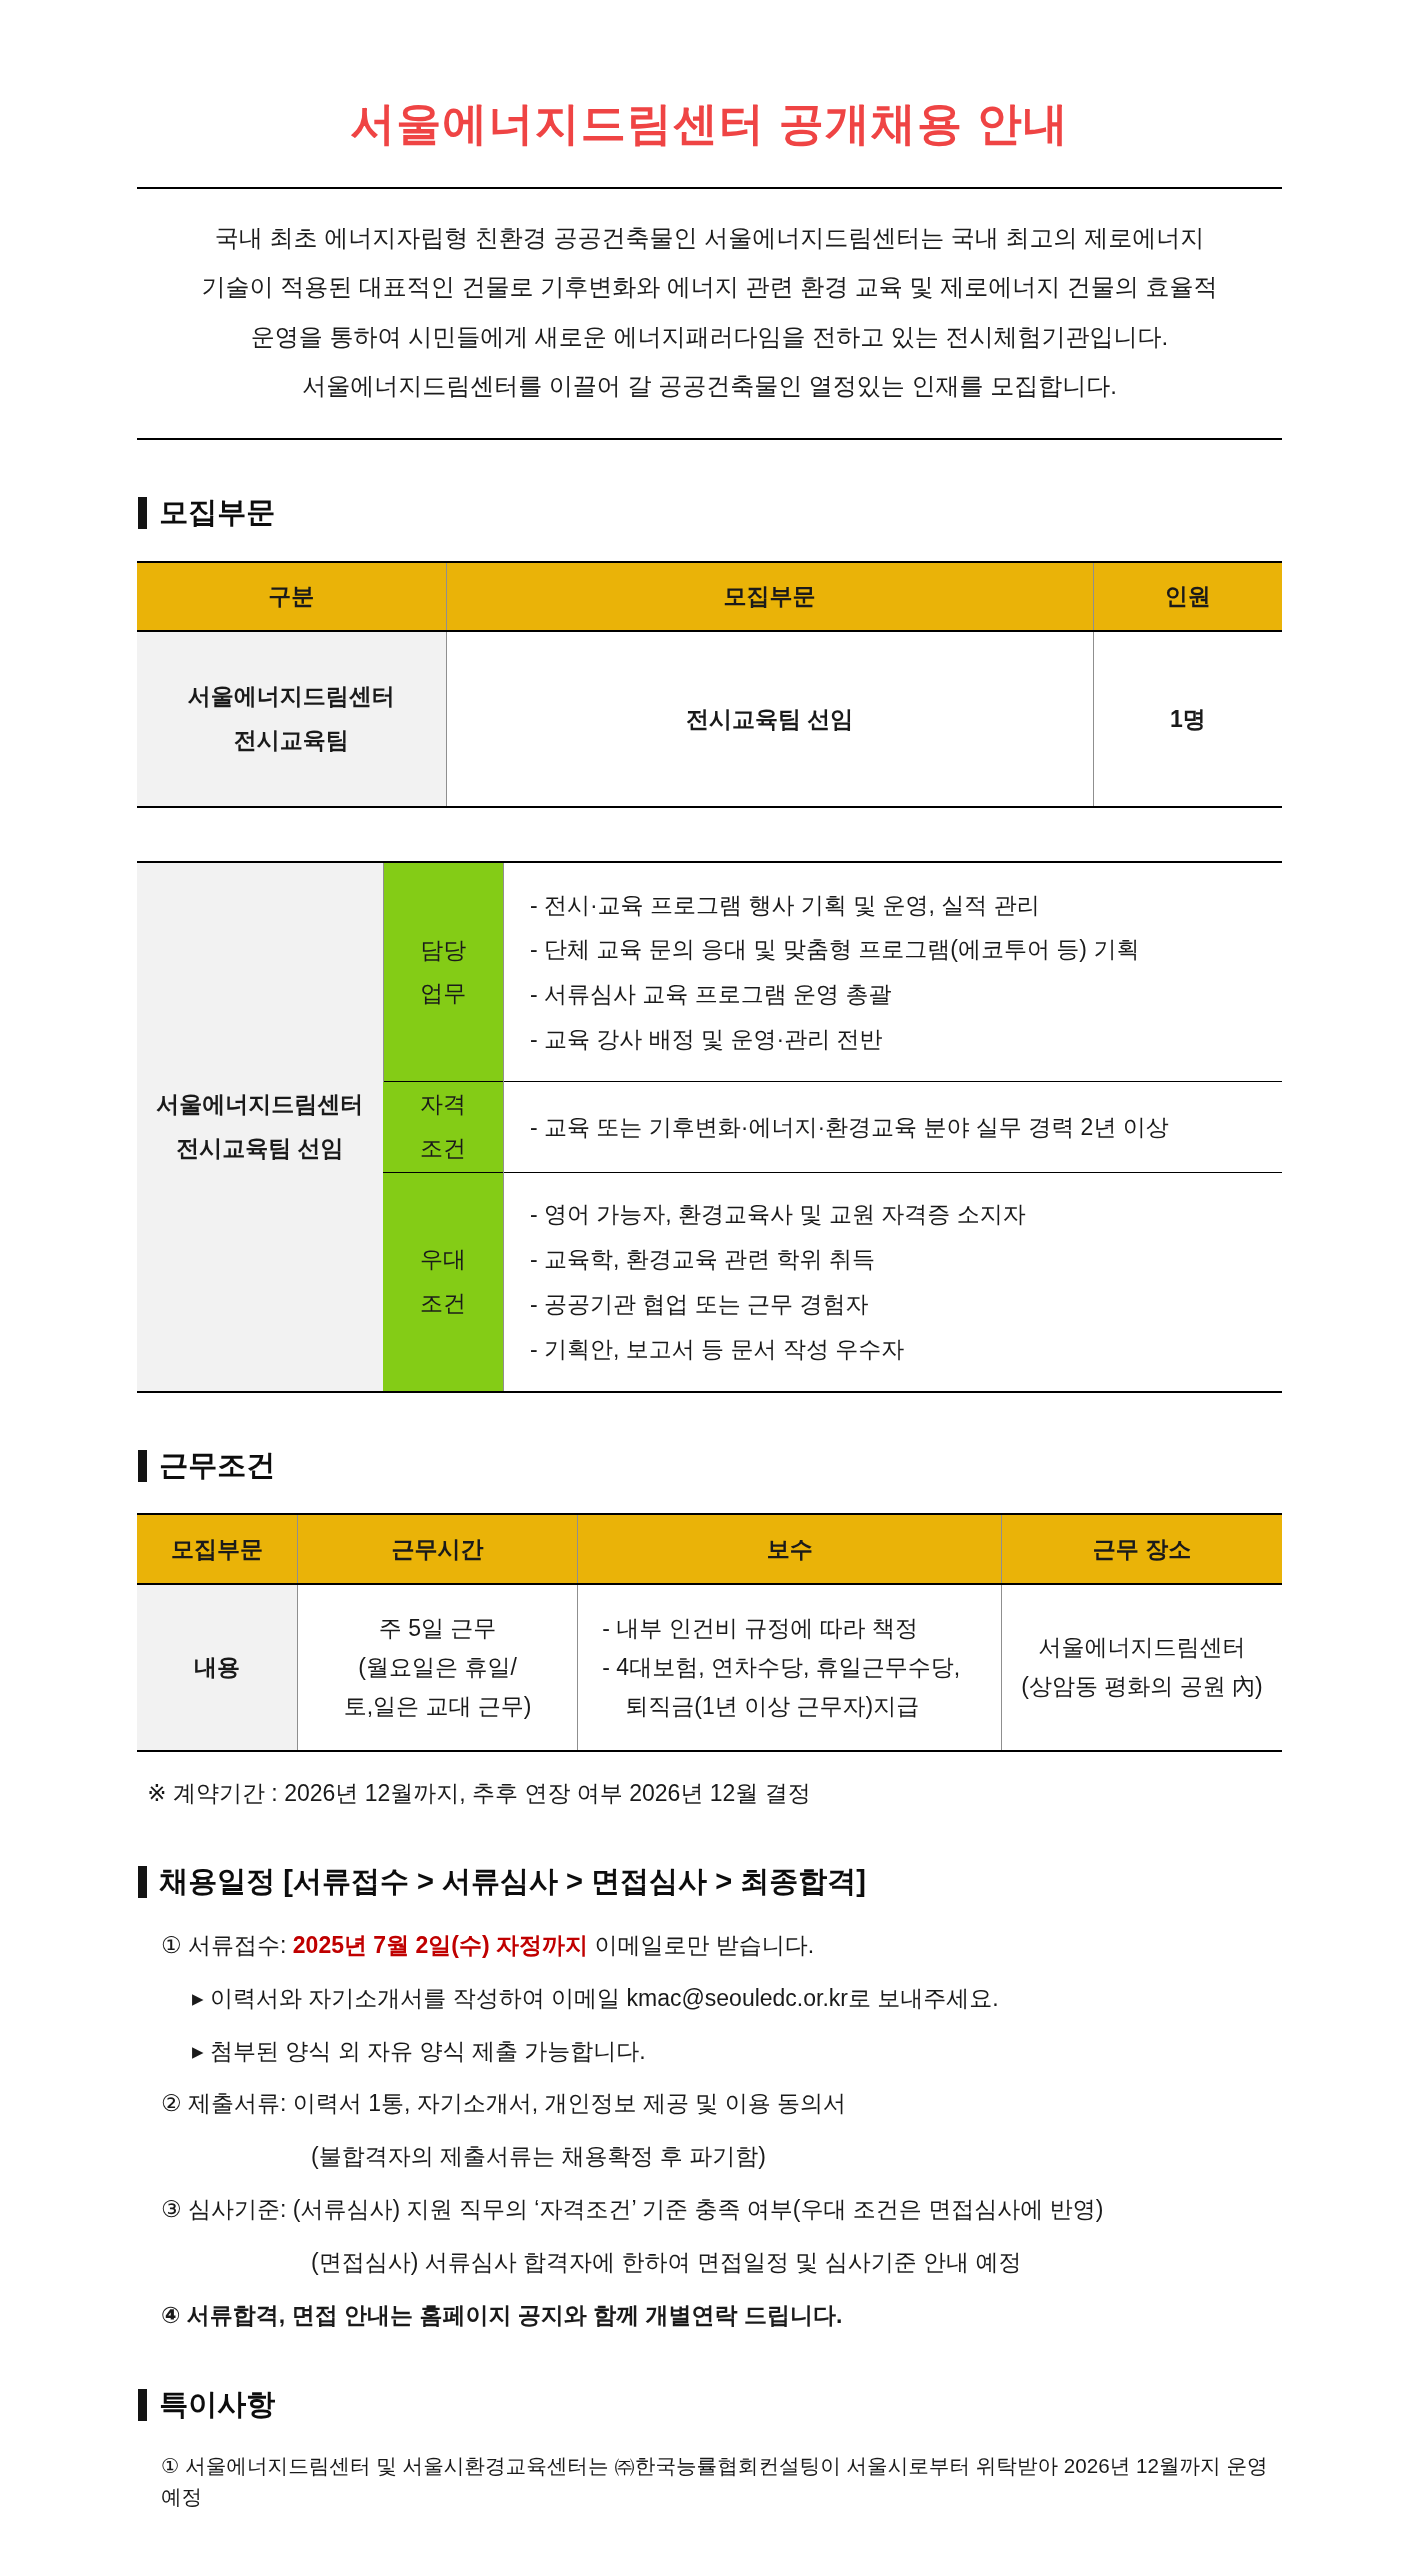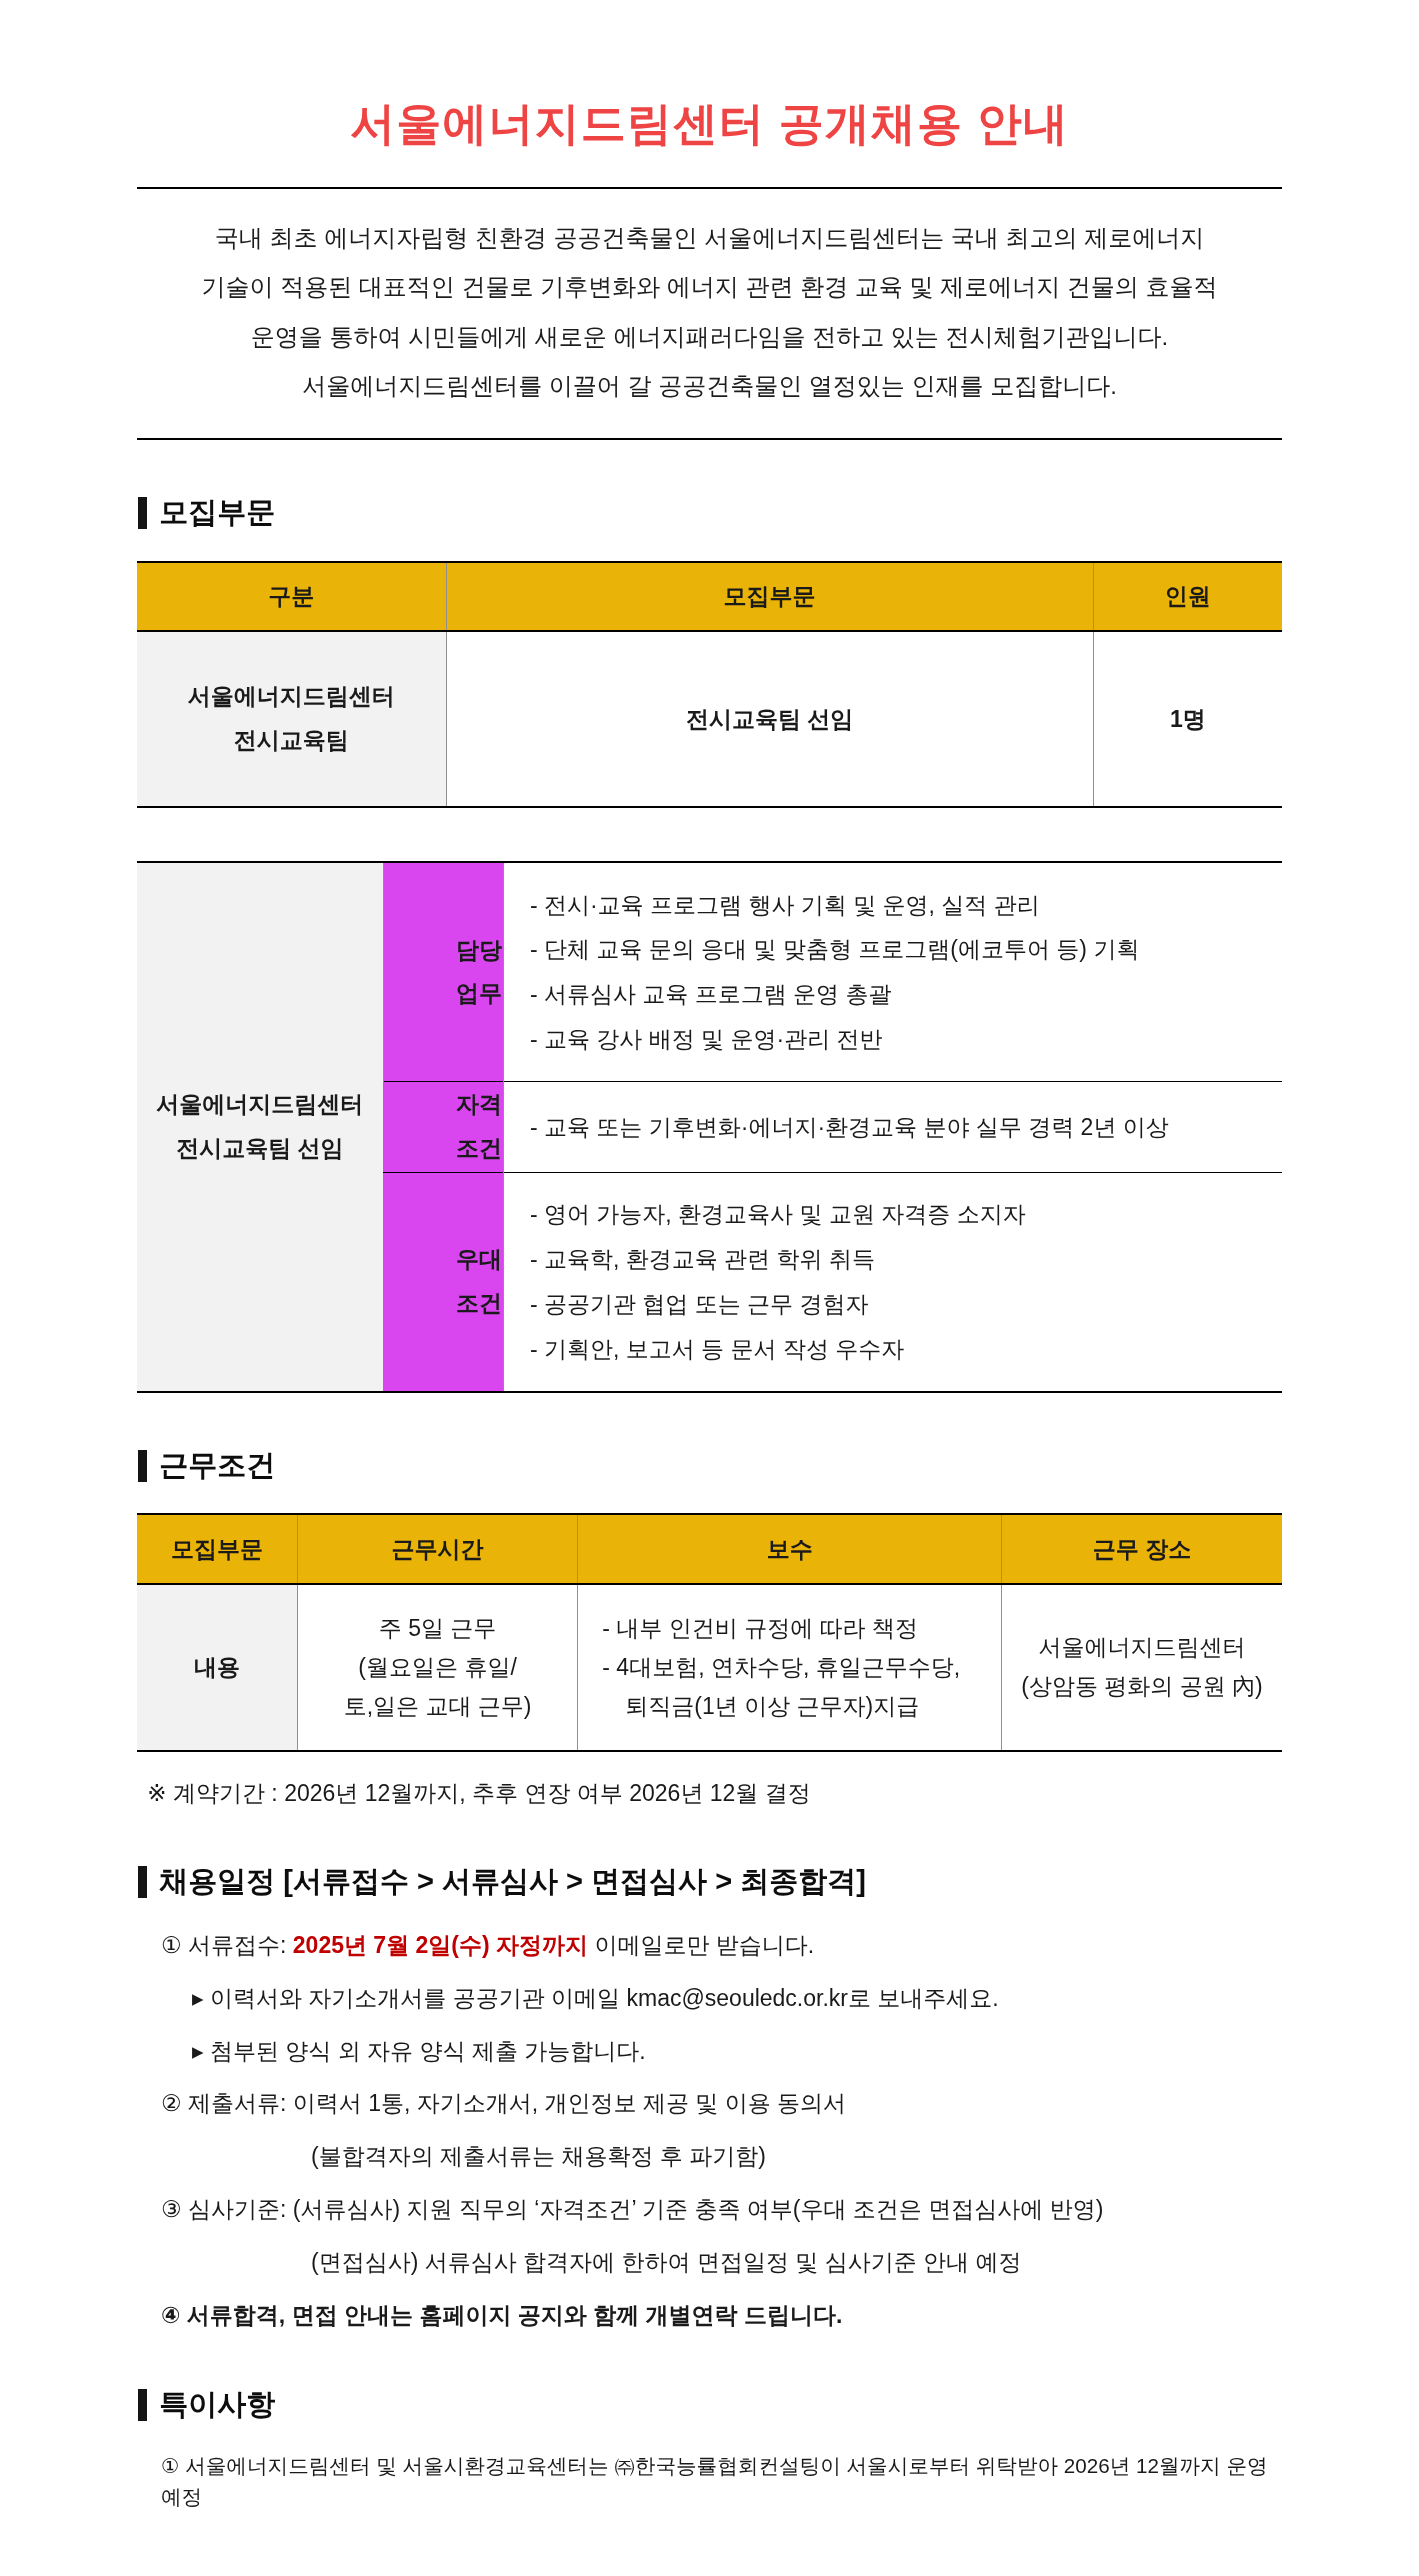--- a/index.html
+++ b/index.html
@@ -21,21 +21,21 @@
   
   table{width:100%;border-collapse:collapse;margin-top:27.4px;font-size:23px;color:#1a1a1a;table-layout:fixed;}
   .t{border-top:2.3px solid #000;border-bottom:2.3px solid #000;}
   .t th{background:#eab308;font-weight:700;padding:18.3px 5.7px;border-bottom:2.3px solid #000;text-align:center;}
   .t th + th, .t td + td{border-left:0.6px solid #8f8f8f;}
   .pre{white-space:pre-line;}
   .cat{background:#f2f2f2;font-weight:700;text-align:center;line-height:1.9;}
   
   .rec td{height:172px;text-align:center;font-weight:700;}
   
-  .dut .d-label{background:#d946ef;text-align:right;white-space:pre-line;line-height:1.9;font-weight:bold;}
+  .dut .d-label{background:#84cc16;text-align:center;white-space:pre-line;line-height:1.9;}
   .dut .d-items{padding:19.4px 8px 19.4px 26px;text-align:left;}
   .dut .d-items div{line-height:1.95;}
   .dut .sep td{border-top:1.7px solid #000;}
   .dut td{vertical-align:middle;}
   
   .con td{text-align:center;padding:24px 5.7px;line-height:1.7;vertical-align:middle;}
   .con .pay{text-align:left;padding-left:24px;}
   .con .pay .indent{padding-left:23px;}
   .note{margin-top:26px;font-size:23px;color:#1a1a1a;padding-left:10.3px;}
   
@@ -170,21 +170,21 @@
   </section>
 
   <section class="sec">
     <div class="sec-head">
       <span class="sec-bar"></span>
       <h2 class="sec-title">채용일정 [서류접수 &gt; 서류심사 &gt; 면접심사 &gt; 최종합격]</h2>
     </div>
     <div class="line first ind1">
       <span>① 서류접수: </span><span class="red">2025년 7월 2일(수) 자정까지</span><span> 이메일로만 받습니다.</span>
     </div>
-    <div class="line ind2">▸ 이력서와 자기소개서를 공공기관 이메일 kmac@seouledc.or.kr로 보내주세요.</div>
+    <div class="line ind2">▸ 이력서와 자기소개서를 작성하여 이메일 kmac@seouledc.or.kr로 보내주세요.</div>
     <div class="line ind2">▸ 첨부된 양식 외 자유 양식 제출 가능합니다.</div>
     <div class="line ind1">② 제출서류: 이력서 1통, 자기소개서, 개인정보 제공 및 이용 동의서</div>
     <div class="line ind3">(불합격자의 제출서류는 채용확정 후 파기함)</div>
     <div class="line ind1">③ 심사기준: (서류심사) 지원 직무의 ‘자격조건’ 기준 충족 여부(우대 조건은 면접심사에 반영)</div>
     <div class="line ind3">(면접심사) 서류심사 합격자에 한하여 면접일정 및 심사기준 안내 예정</div>
     <div class="line ind1 b">④ 서류합격, 면접 안내는 홈페이지 공지와 함께 개별연락 드립니다.</div>
   </section>
 
   <section class="sec">
     <div class="sec-head">

